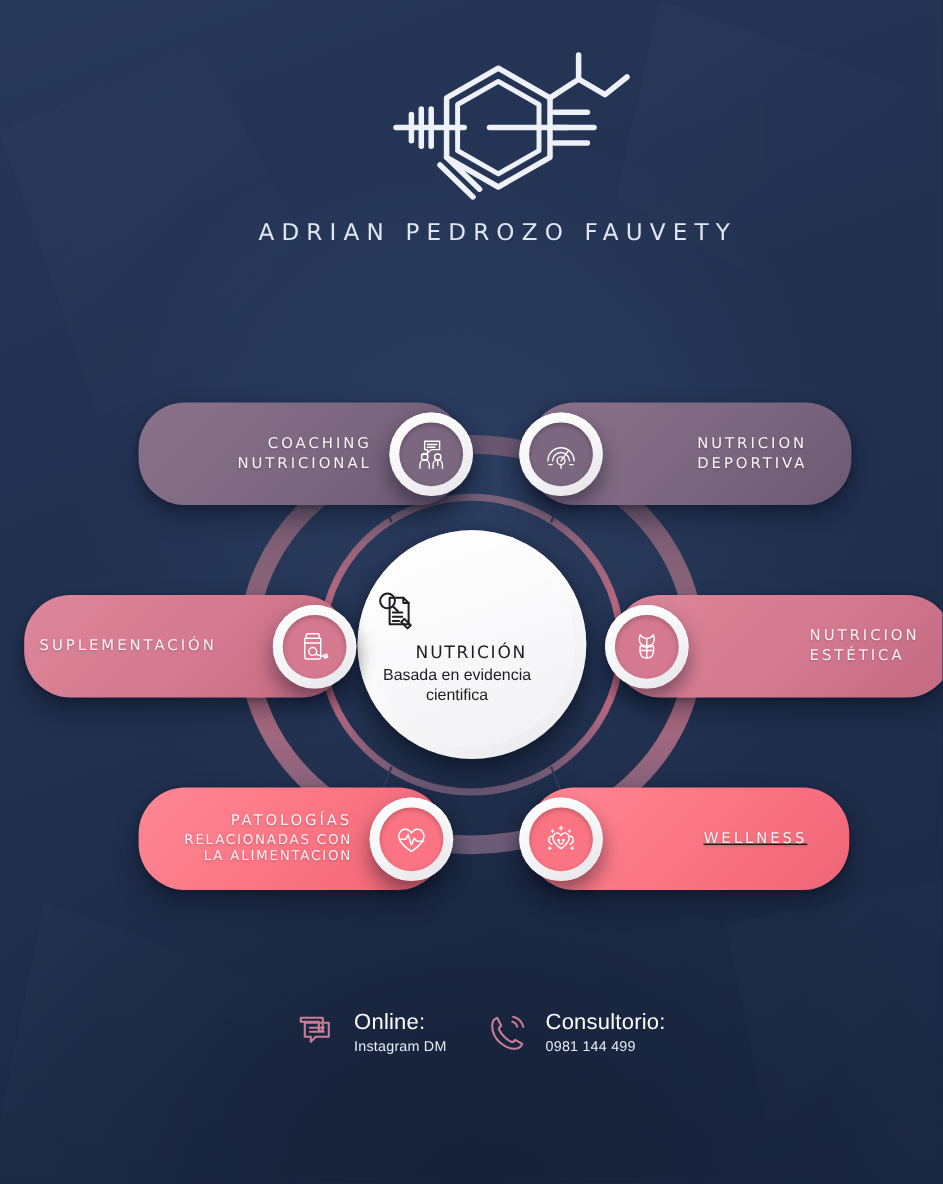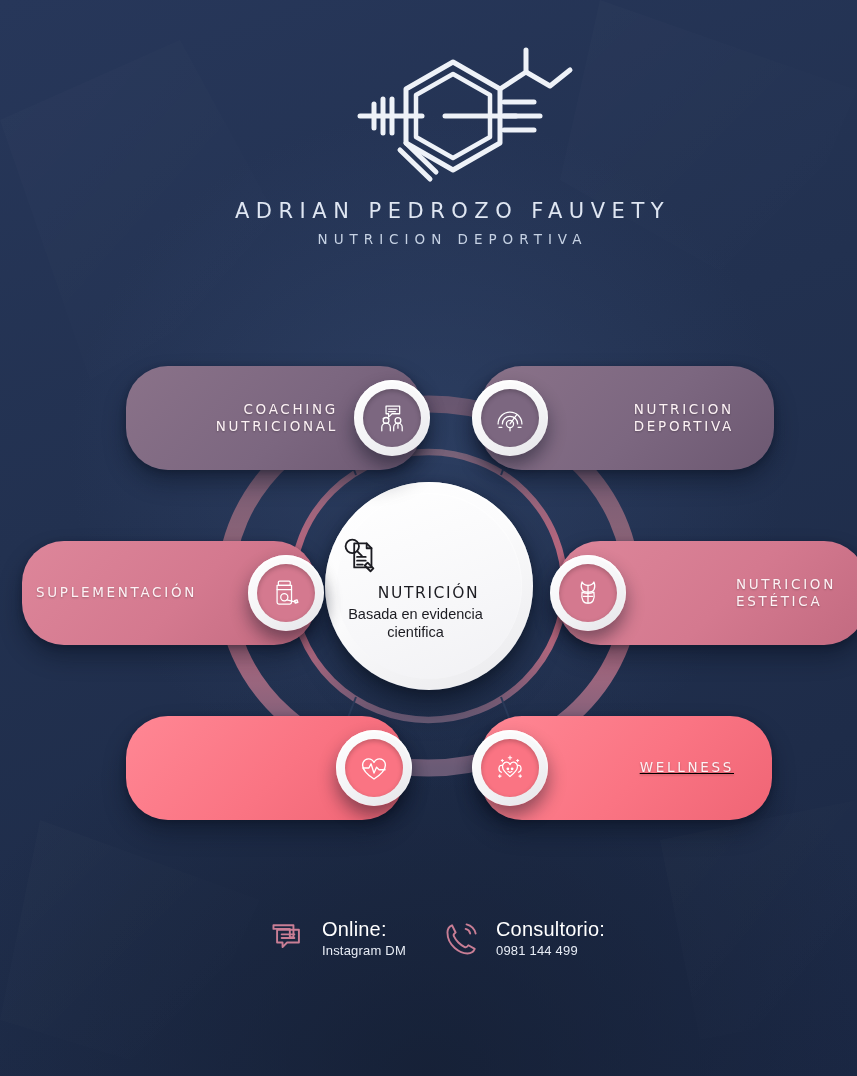--- a/index.html
+++ b/index.html
@@ -117,21 +117,21 @@
     color: #1c1c22;
     font-size: 14.5px;
     line-height: 1.18;
     margin-top: 4px;
     max-width: 160px;
   }
 
   
   .pill {
     position: absolute;
-    height: 104px;
+    height: 93px;
     border-radius: 42px;
     display: flex;
     align-items: center;
     box-shadow: 0 12px 22px rgba(8,14,28,0.42), 0 2px 6px rgba(8,14,28,0.3);
   }
   .pill-label {
     color: #fdf2f5;
     font-size: 13.5px;
     letter-spacing: 2.7px;
     line-height: 1.28;
@@ -240,21 +240,20 @@
       <line x1="186" y1="72" x2="222" y2="72" stroke-width="5"></line>
       <line x1="186" y1="86" x2="216" y2="86" stroke-width="5"></line>
 
       <polyline points="182,45 208,28 208,6" fill="none"></polyline>
       <polyline points="208,28 232,42 252,26" fill="none"></polyline>
 
       <line x1="88" y1="99" x2="118" y2="128"></line>
       <line x1="82" y1="106" x2="112" y2="135"></line>
     </svg>
     <div class="brand-name">ADRIAN PEDROZO FAUVETY</div>
-    <div class="brand-sub">NUTRICION DEPORTIVA</div>
   </div>
 
   <div id="diagram">
 
     <svg id="rings" viewBox="0 0 857 480">
       <defs>
         <linearGradient id="ringOuter" x1="0" y1="0" x2="0" y2="1">
           <stop offset="0%" stop-color="#6c5871"></stop>
           <stop offset="35%" stop-color="#8d6579"></stop>
           <stop offset="65%" stop-color="#b86e84"></stop>
@@ -368,20 +367,25 @@
           </svg>
         </div>
       </div>
       <div class="pill-label">
         <div>NUTRICION</div>
         <div>ESTÉTICA</div>
       </div>
     </div>
 
     <div class="pill" id="pill-patolog" style="background:linear-gradient(135deg,#ff8794 0%,#fa7483 55%,#ef6575 100%);">
+      <div class="pill-label multi">
+        <div style="font-size:13.5px;letter-spacing:2.6px;">PATOLOGÍAS</div>
+        <div>RELACIONADAS CON</div>
+        <div>LA ALIMENTACION</div>
+      </div>
       <div class="badge">
         <div class="badge-core" style="background:#fa7483;">
           <svg width="34" height="34" viewBox="0 0 40 40" fill="none" stroke="#ffffff" stroke-width="1.6" stroke-linecap="round" stroke-linejoin="round">
             <path d="M20 33 C8 25 5 18 7.5 13 C10 8 17 8 20 13.5 C23 8 30 8 32.5 13 C35 18 32 25 20 33 z"></path>
             <polyline points="7,20 14,20 16.5,15 20,26 23,19 26,22 33,22"></polyline>
           </svg>
         </div>
       </div>
     </div>
 

